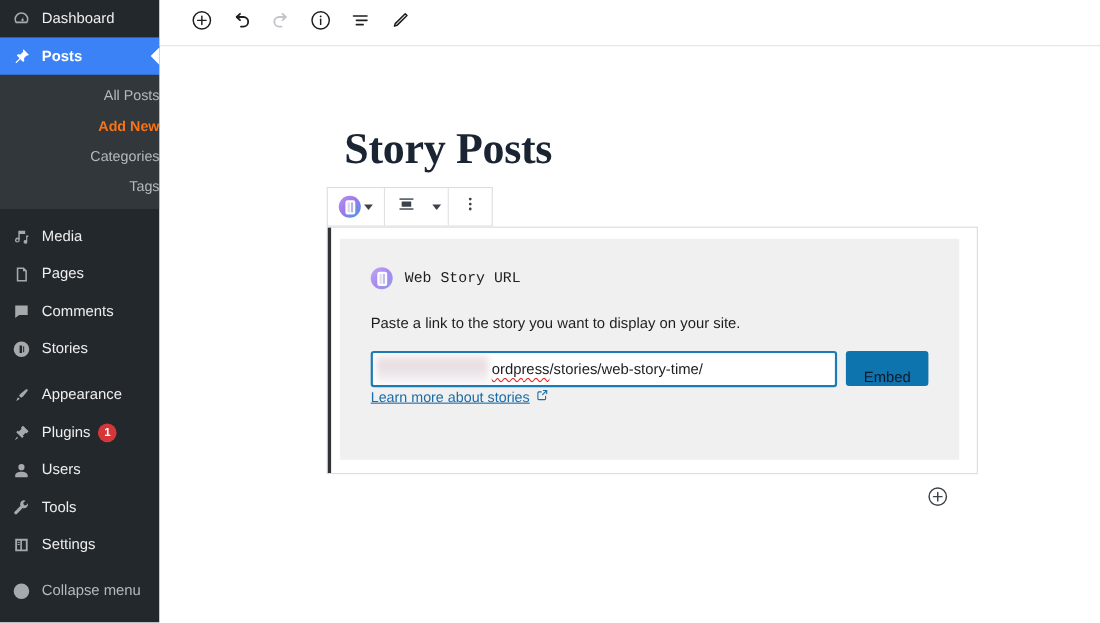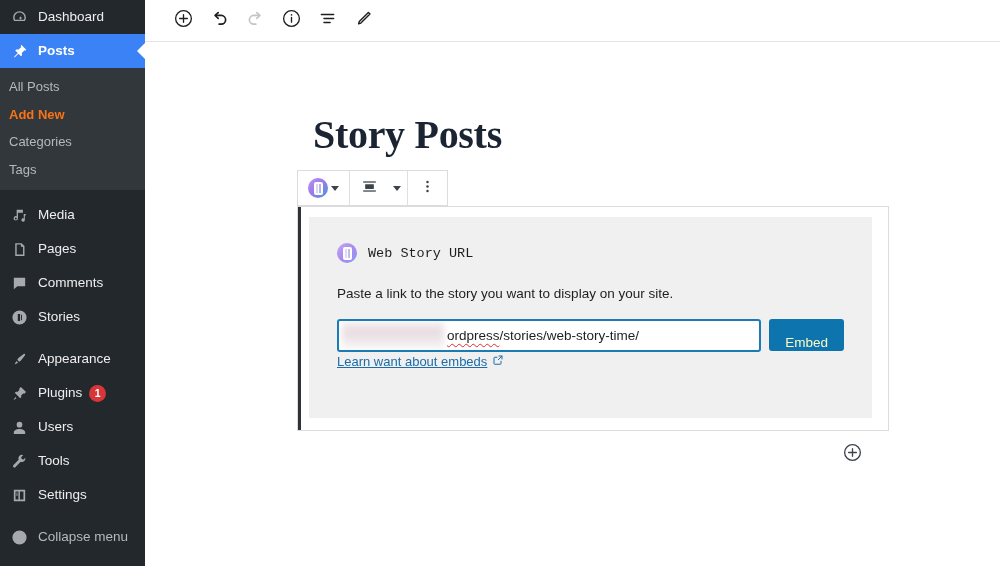--- a/index.html
+++ b/index.html
@@ -20,20 +20,21 @@
   }
 
   
   #sidebar {
     position: absolute;
     left: 0; top: 0;
     width: 145px;
     height: 566px;
     background: #23282d;
     overflow: hidden;
+    text-align: right;
   }
 
   .menu-item {
     position: relative;
     display: flex;
     align-items: center;
     height: 34px;
     padding-left: 9px;
     color: #eeeeee;
     font-size: 13.5px;
@@ -302,21 +303,21 @@
   .url-text .misspelled {
     text-decoration: underline wavy #e02d2d;
     text-underline-offset: 3px;
     text-decoration-thickness: 1px;
   }
   .embed-btn {
     flex: 0 0 auto;
     padding: 16px 16px;
     height: 29px;
     background: #0e74ad;
-    color: #fef9c3;
+    color: #0f172a;
     border: none;
     border-radius: 3px;
     font-size: 13.5px;
     font-family: "Liberation Sans", sans-serif;
     cursor: pointer;
   }
 
   .learn-link {
     display: inline-flex;
     align-items: center;
@@ -577,21 +578,21 @@
 
         <div class="url-row">
           <div class="url-field">
             <span class="url-redaction"></span>
             <span class="url-text"><span class="misspelled">ordpress</span>/stories/web-story-time/</span>
           </div>
           <button class="embed-btn">Embed</button>
         </div>
 
         <a class="learn-link" href="#">
-          <span>Learn want about embeds</span>
+          <span>Learn more about stories</span>
           <span>
             <svg width="12" height="12" viewBox="0 0 24 24" fill="none" stroke="#1b6ca8" stroke-width="2" stroke-linecap="round" stroke-linejoin="round">
               <path d="M14 4h6v6"></path>
               <path d="M20 4l-7.5 7.5"></path>
               <path d="M18 14.5V19a1.5 1.5 0 01-1.5 1.5h-11A1.5 1.5 0 014 19V8a1.5 1.5 0 011.5-1.5H10"></path>
             </svg>
           </span>
         </a>
 
       </div>

